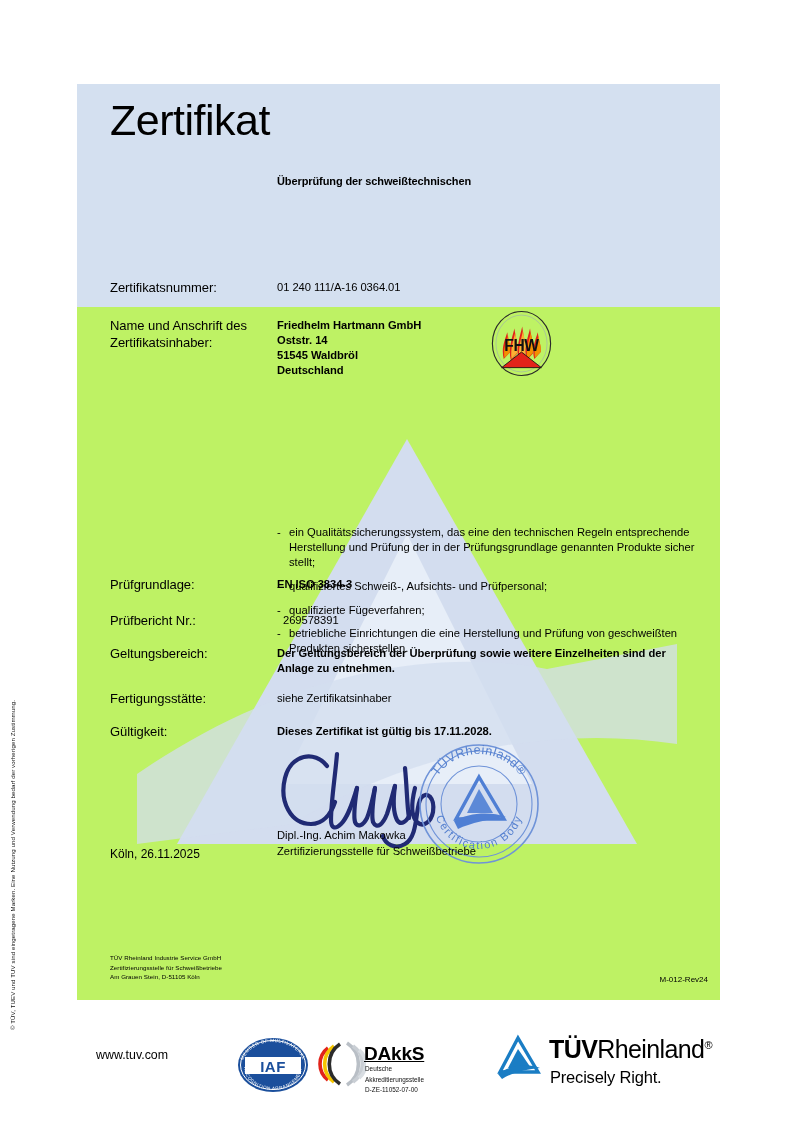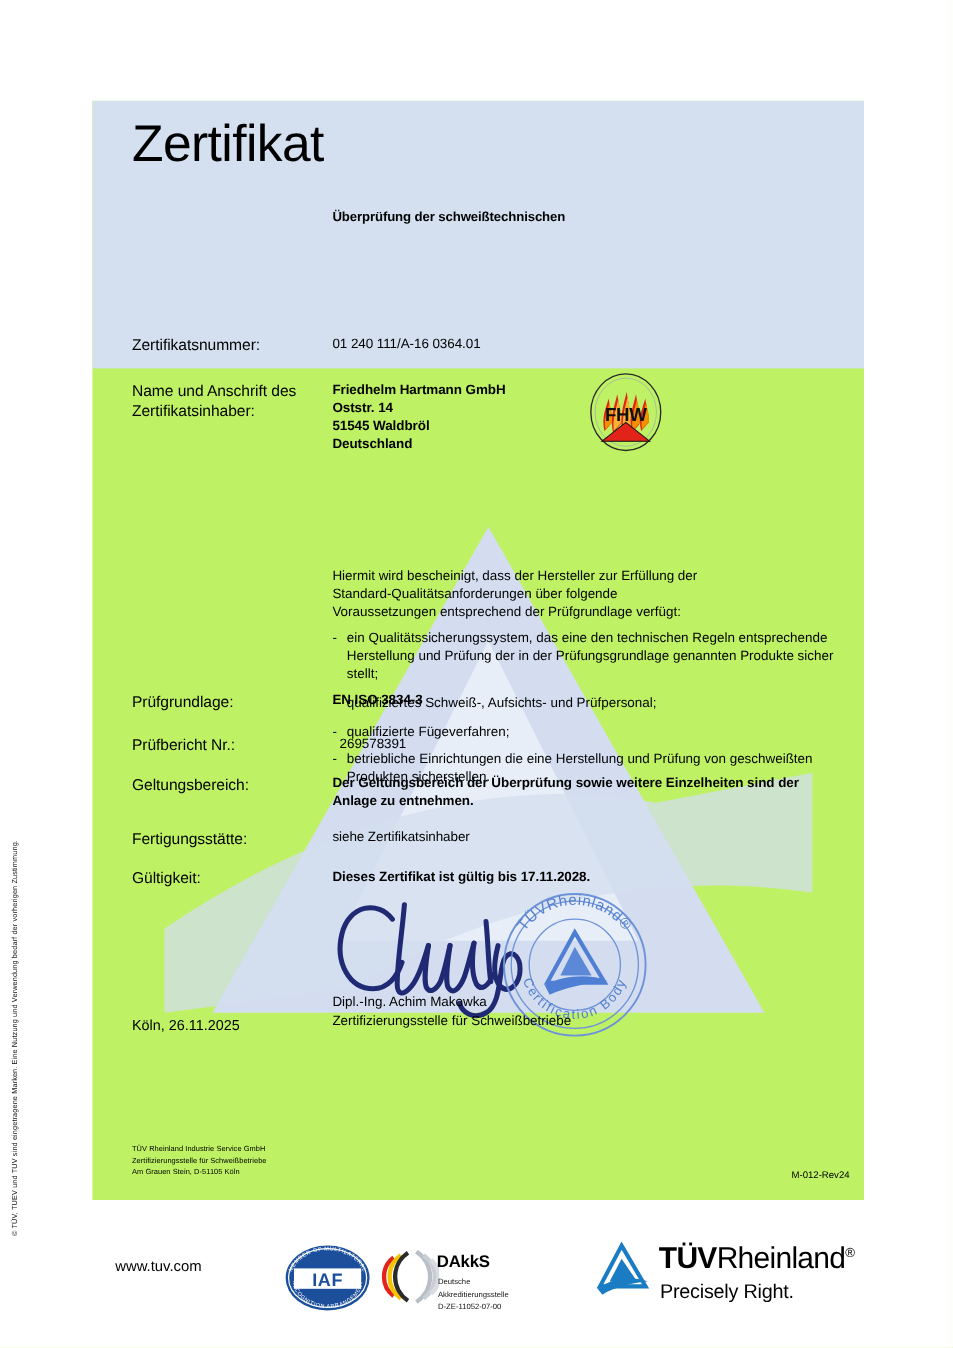--- a/index.html
+++ b/index.html
@@ -215,23 +215,24 @@
     position: absolute;
     left: 318px;
     top: 26px;
     width: 140px;
     height: 62px;
   }
   .dakks-name {
     position: absolute;
     left: 46px;
     top: 7px;
-    font-size: 14px;
+    font-size: 19px;
     font-weight: bold;
     letter-spacing: -0.2px;
+    text-decoration: underline;
   }
   .dakks-sub {
     position: absolute;
     left: 47px;
     top: 28px;
     font-size: 6.4px;
     line-height: 1.65;
     color: #111;
   }
   .tuv-brand {
@@ -317,25 +318,20 @@
         <path d="M47,72 C45,55 50,43 52,32 C54,44 57,52 55,64 Z" fill="#f9b233"></path>
         <path d="M57,74 C53,56 59,42 62,29 C64,44 68,52 66,64 Z" fill="#e2231a"></path>
         <path d="M58,72 C56,57 61,45 63,35 C65,46 68,53 66,63 Z" fill="#f29100"></path>
         <path d="M68,72 C64,56 70,44 73,34 C74,46 78,52 77,62 Z" fill="#e2231a"></path>
         <path d="M69,70 C67,56 72,47 74,39 C75,48 78,53 77,62 Z" fill="#f29100"></path>
       </g>
       <polygon points="50,62 78,84 22,84" fill="#e2231a" stroke="#111" stroke-width="1.2"></polygon>
       <text x="50" y="60" text-anchor="middle" font-family="Liberation Sans, sans-serif" font-size="22" font-weight="bold" fill="#111" letter-spacing="-0.5">FHW</text>
     </svg>
 
-    <div class="intro">
-      <div>Hiermit wird bescheinigt, dass der Hersteller zur Erfüllung der</div>
-      <div>Standard-Qualitätsanforderungen über folgende</div>
-      <div>Voraussetzungen entsprechend der Prüfgrundlage verfügt:</div>
-    </div>
 
     <div class="bullets">
       <div class="bullet">
         <span class="dash">-</span>
         <span>ein Qualitätssicherungssystem, das eine den technischen Regeln entsprechende Herstellung und Prüfung der in der Prüfungsgrundlage genannten Produkte sicher stellt;</span>
       </div>
       <div class="bullet">
         <span class="dash">-</span>
         <span>qualifiziertes Schweiß-, Aufsichts- und Prüfpersonal;</span>
       </div>

